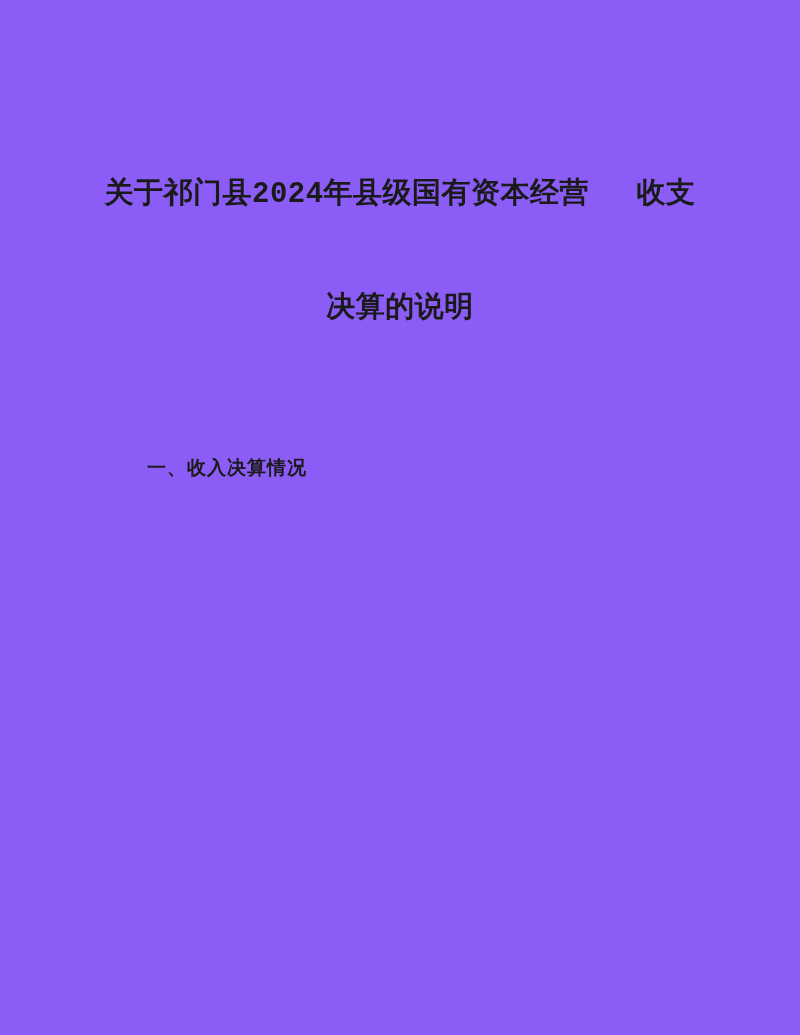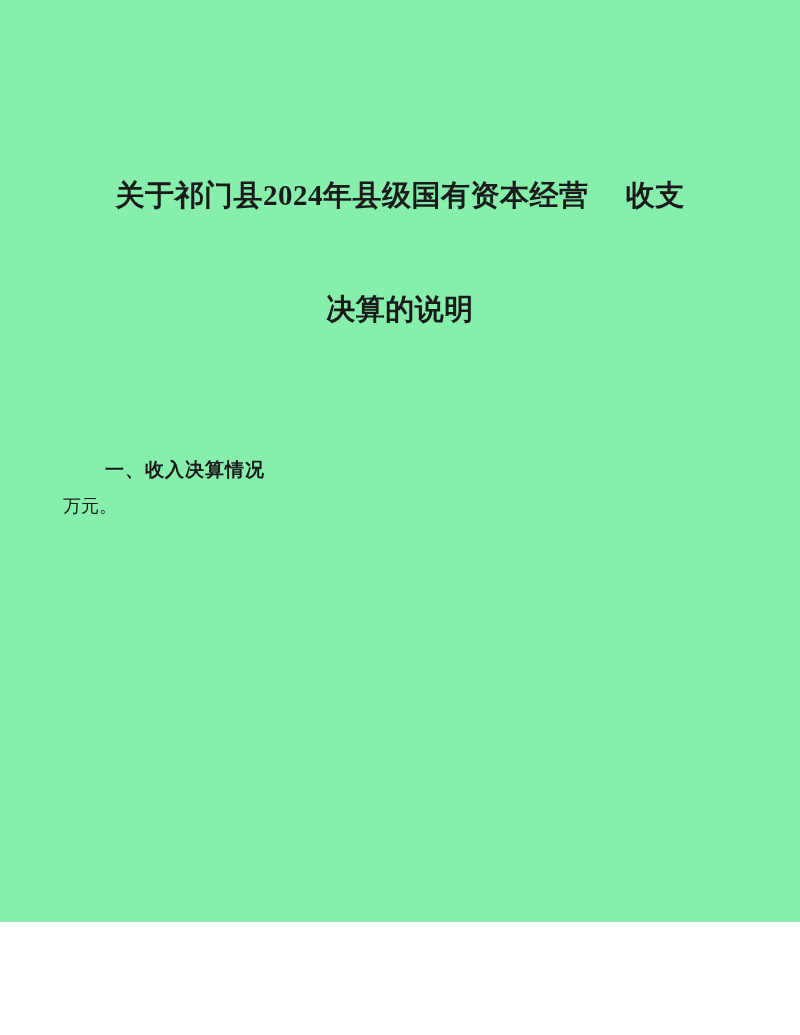--- a/index.html
+++ b/index.html
@@ -3,37 +3,37 @@
 <meta charset="utf-8">
 <style>
   html, body {
     margin: 0;
     padding: 0;
     background: #ffffff;
   }
   .page {
     position: relative;
     width: 800px;
-    height: 922px;
-    background: #86efac;
+    height: 1035px;
+    background: #8b5cf6;
     overflow: hidden;
     color: #1a1a1a;
-    font-family: Liberation Serif, serif;
+    font-family: Liberation Mono, monospace;
   }
   .doc-title {
     padding-top: 100px;
     text-align: center;
     font-weight: 700;
     font-size: 29px;
     line-height: 38px;
     letter-spacing: 0.5px;
     white-space: pre-wrap;
   }
   .content {
-    margin: 47px 0 0 63px;
+    margin: 47px 0 0 105px;
     width: 570px;
     font-size: 18px;
     line-height: 37px;
   }
   .heading {
     font-weight: 700;
     font-size: 19px;
     line-height: 37px;
     text-indent: 42px;
     letter-spacing: 1px;
@@ -60,19 +60,18 @@
 
   <div class="doc-title">
     <div>关于祁门县2024年县级国有资本经营　 收支</div>
     <div>决算的说明</div>
   </div>
 
   <div class="content">
 
     <div>
       <div class="heading">一、收入决算情况</div>
-      <div class="line">万元。</div>
     </div>
 
 
   </div>
 
 </div>
 
 </body></html>

